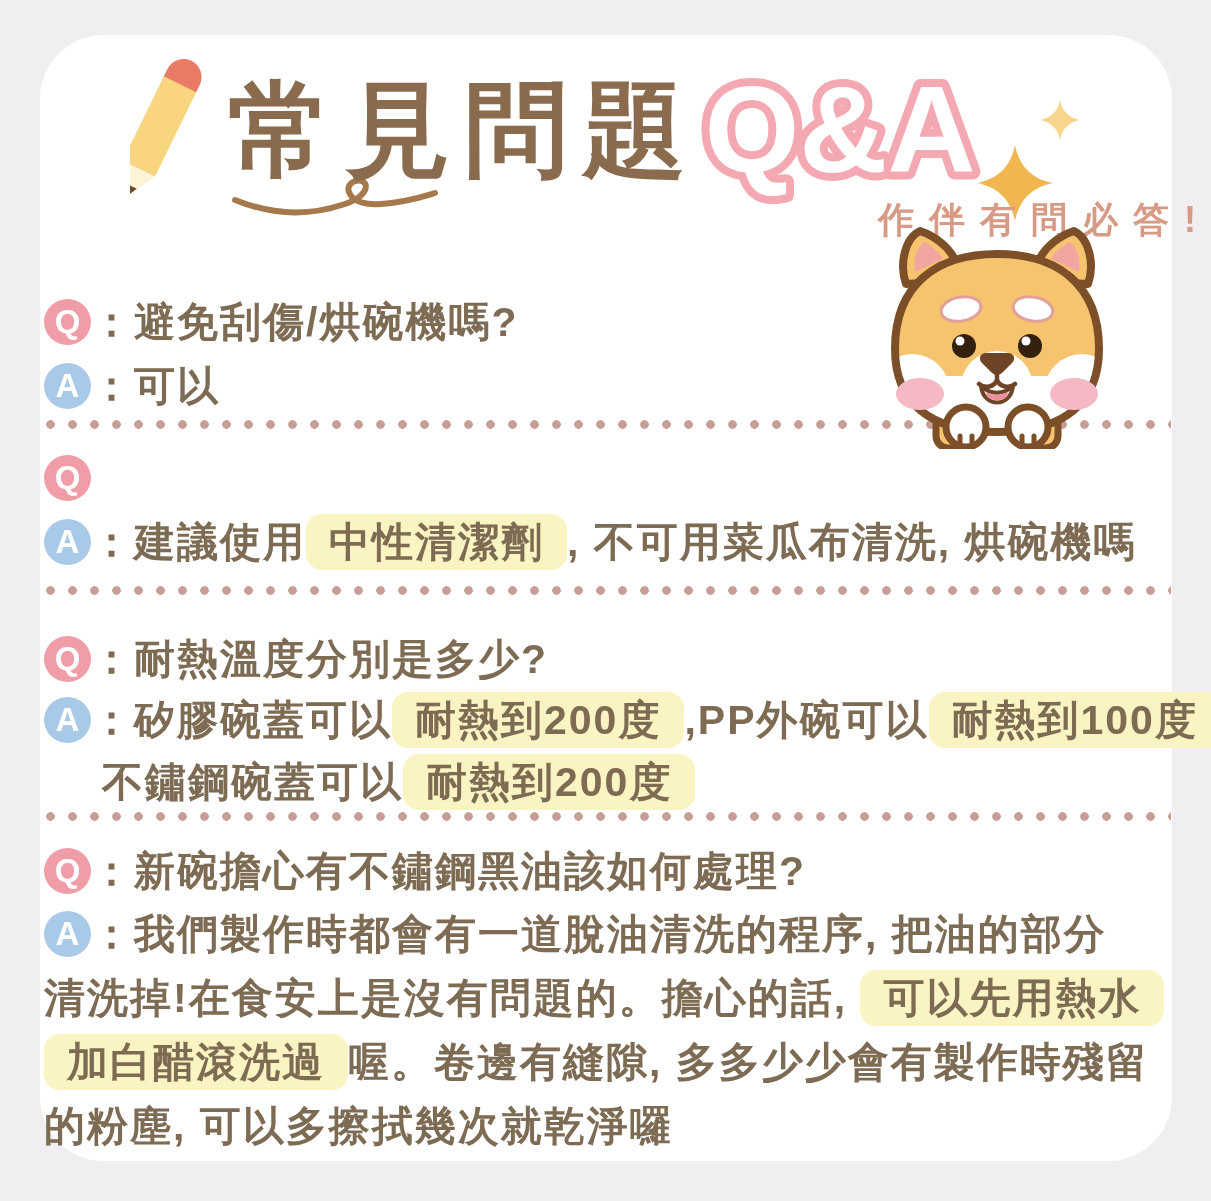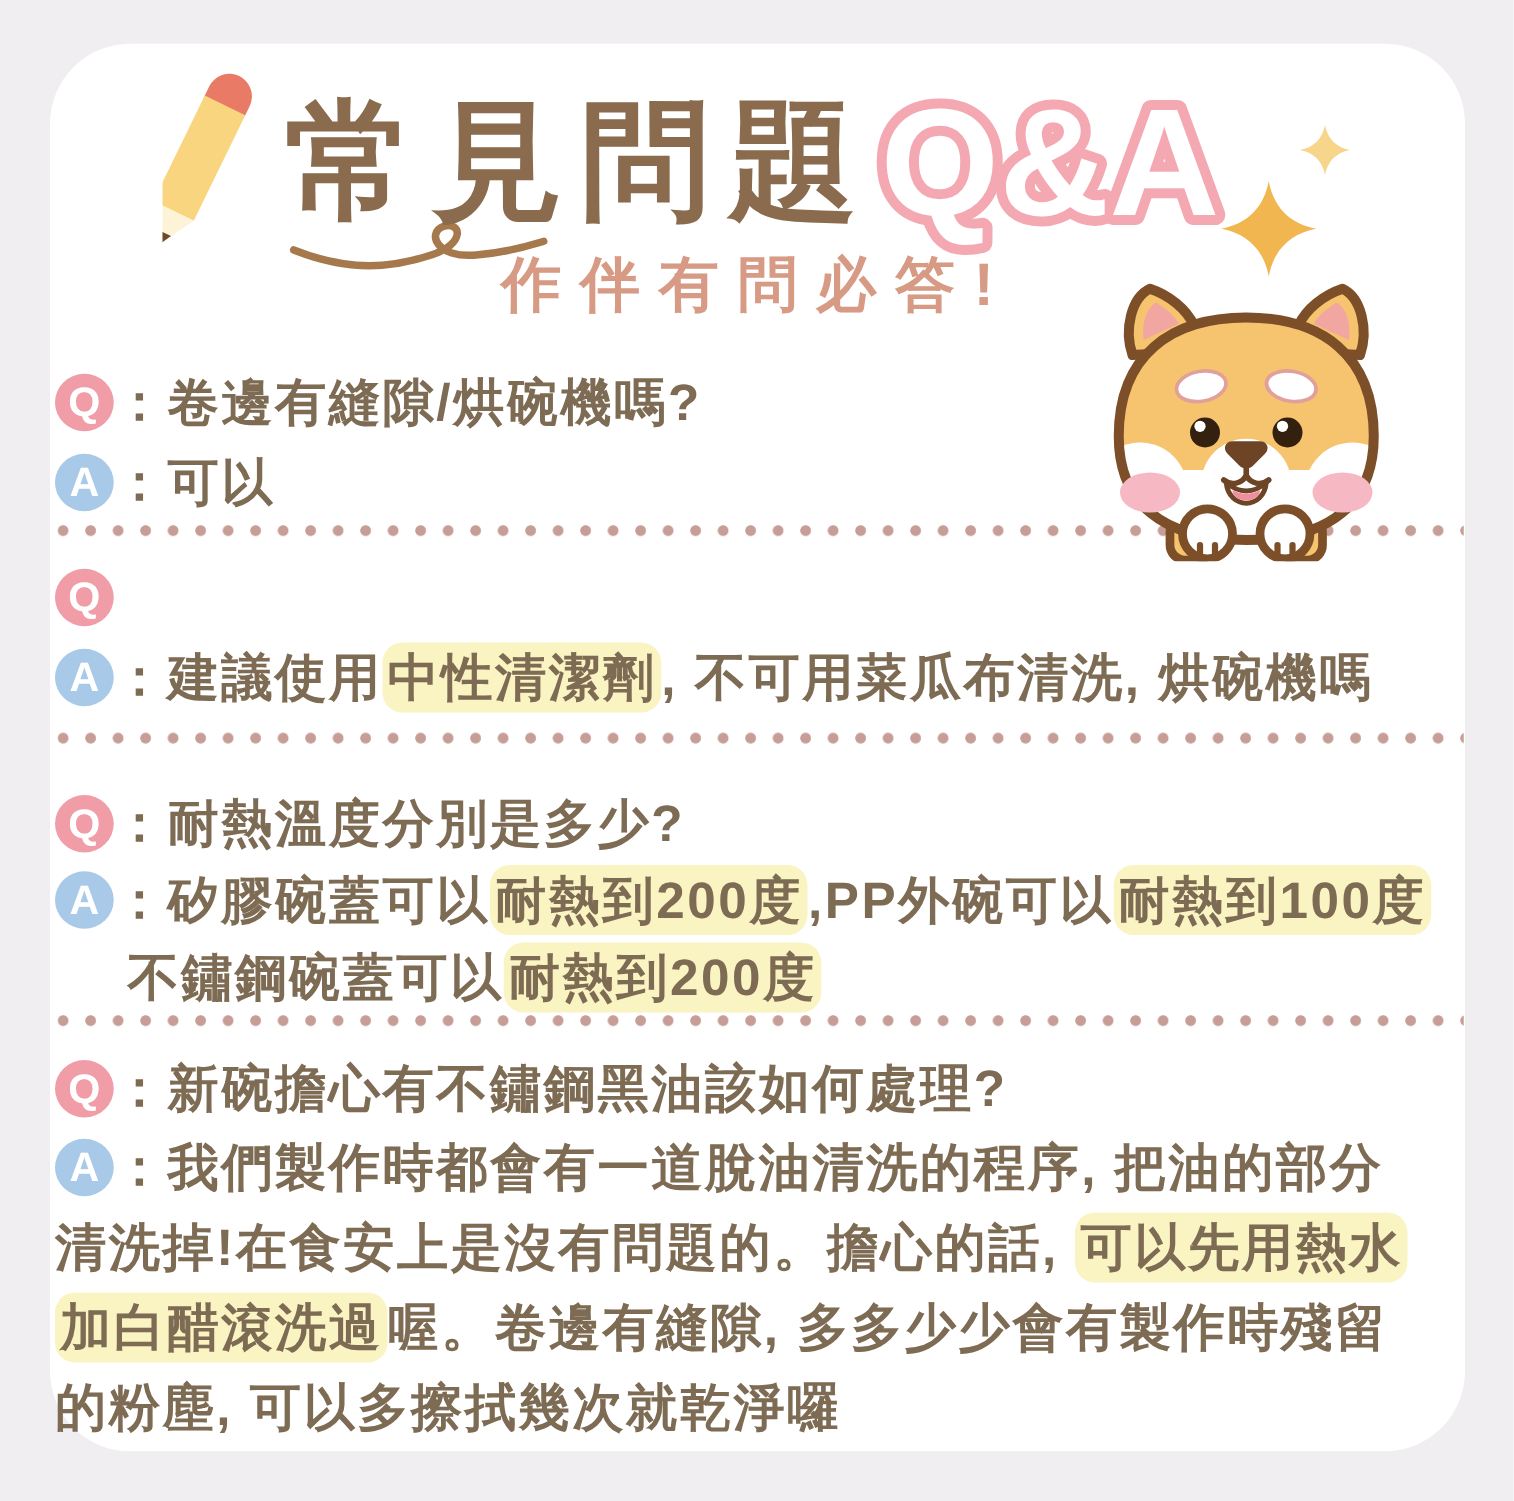--- a/index.html
+++ b/index.html
@@ -19,40 +19,40 @@
   .pencil-wrap { position:absolute; left:130px; top:52px; z-index:2; }
   .main-title {
     position:absolute; left:228px; top:75px; z-index:2;
     font-size:104px; font-weight:bold; line-height:1.06;
     color:#8a6b4e; letter-spacing:14px; white-space:nowrap;
   }
   .qa-logo { position:absolute; left:690px; top:50px; z-index:2; }
   .sparkles-wrap { position:absolute; left:975px; top:88px; z-index:2; }
   .subtitle {
     position:absolute; left:0; right:0; top:196px; z-index:2;
-    text-align:center; font-size:48px; font-weight:bold;
+    text-align:right; font-size:36px; font-weight:bold;
     color:#d69a85; letter-spacing:15px; white-space:nowrap;
   }
   
   .row {
     position:absolute; left:44px; right:38px; z-index:2;
     display:flex; align-items:flex-start;
     font-size:41px; font-weight:bold; color:#7d6b53;
     letter-spacing:2px; line-height:52px; white-space:nowrap;
   }
   .badge {
     flex:0 0 auto; width:47px; height:46px; margin-top:3px;
     border-radius:50%; color:#fff; font-size:33px; font-weight:bold;
     display:flex; align-items:center; justify-content:center; letter-spacing:0;
   }
   .badge.q { background:#f19da8; }
   .badge.a { background:#a9c9e8; }
   .rowtext { flex:0 1 auto; }
   .indent { margin-left:58px; }
-  .hl { background:#faf3c2; border-radius:16px; padding:5px 4px; }
+  .hl { background:#faf3c2; border-radius:16px; padding:5px 23px; }
   .q1{top:296px}.a1{top:360px}
   .q2{top:452px}.a2{top:516px}
   .q3{top:633px}.a3l1{top:694px}.a3l2{top:756px}
   .q4{top:845px}.a4l1{top:908px}.a4l2{top:972px}.a4l3{top:1036px}.a4l4{top:1100px}
   
   .sep {
     position:absolute; left:46px; right:40px; height:9px; z-index:1;
     background-image:radial-gradient(circle at 4.5px 4.5px,#c79e97 4px,rgba(0,0,0,0) 4.6px);
     background-size:22px 9px; background-repeat:repeat-x;
   }
@@ -138,21 +138,21 @@
         <circle cx="84" cy="203" r="20" fill="#ffffff" stroke="#7d4f28" stroke-width="7"></circle>
         <circle cx="146" cy="203" r="20" fill="#ffffff" stroke="#7d4f28" stroke-width="7"></circle>
         <path d="M78,221 L78,212 M90,221 L90,212" stroke="#7d4f28" stroke-width="5" stroke-linecap="round" fill="none"></path>
         <path d="M140,221 L140,212 M152,221 L152,212" stroke="#7d4f28" stroke-width="5" stroke-linecap="round" fill="none"></path>
       </g>
     </svg>
   </div>
 
   <div class="row q1">
     <span class="badge q">Q</span>
-    <span class="rowtext"><span>：卷邊有縫隙/烘碗機嗎?</span></span>
+    <span class="rowtext"><span>：避免刮傷/烘碗機嗎?</span></span>
   </div>
   <div class="row a1">
     <span class="badge a">A</span>
     <span class="rowtext"><span>：可以</span></span>
   </div>
   <div class="sep sep1"></div>
 
   <div class="row q2">
     <span class="badge q">Q</span>
   </div>

